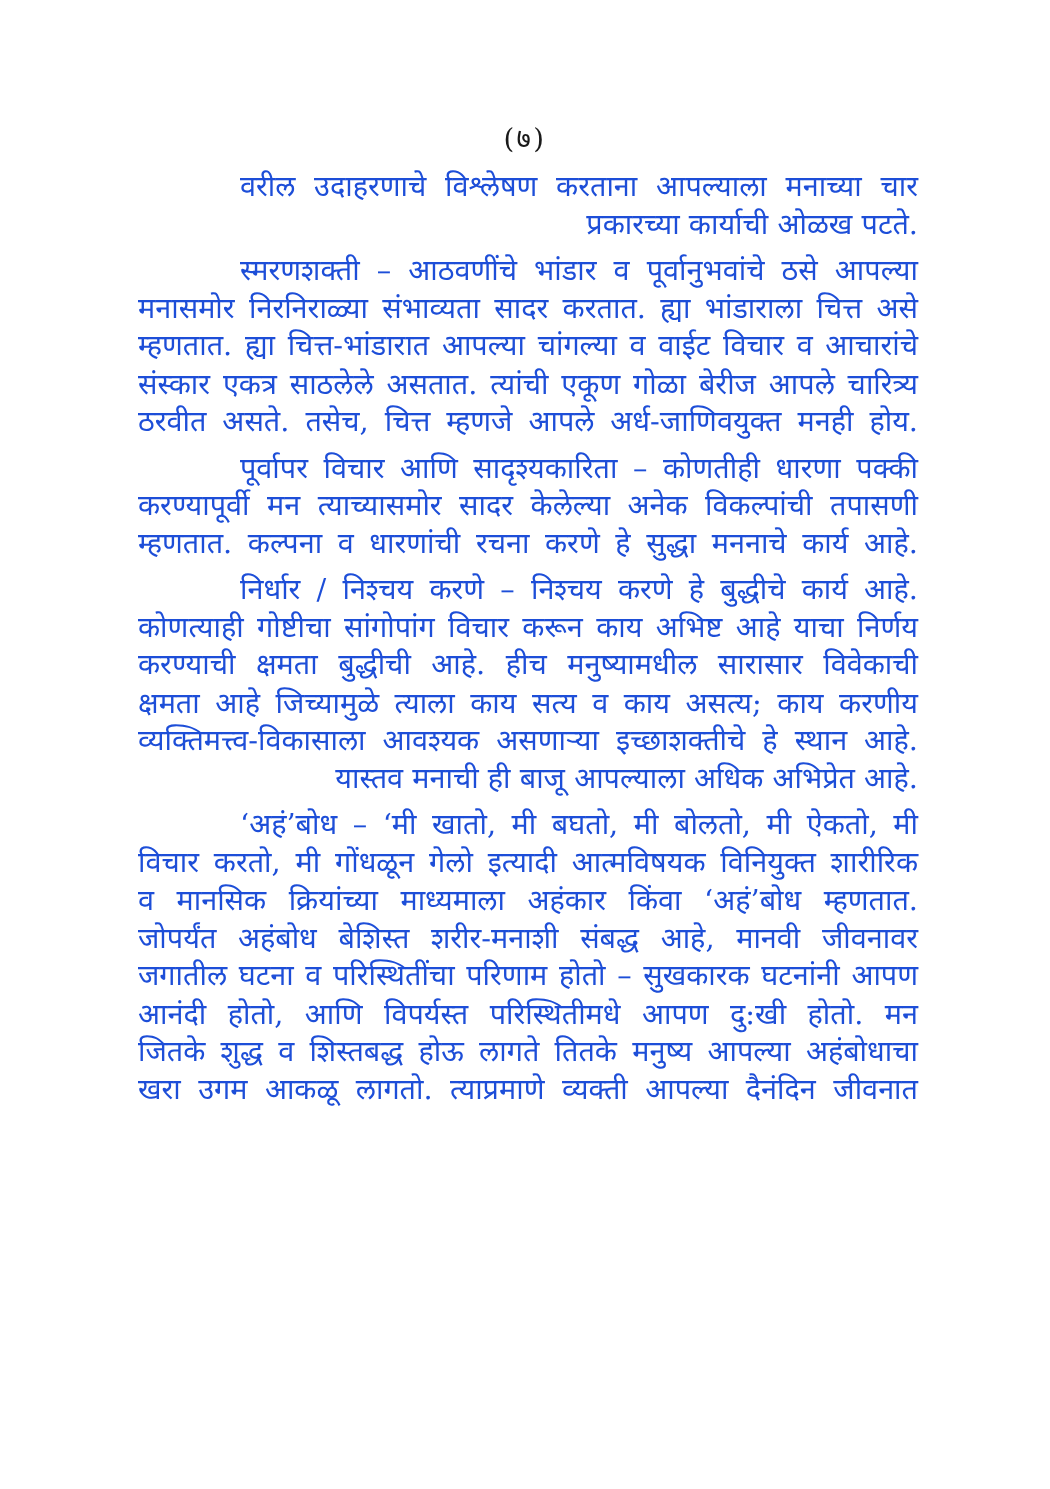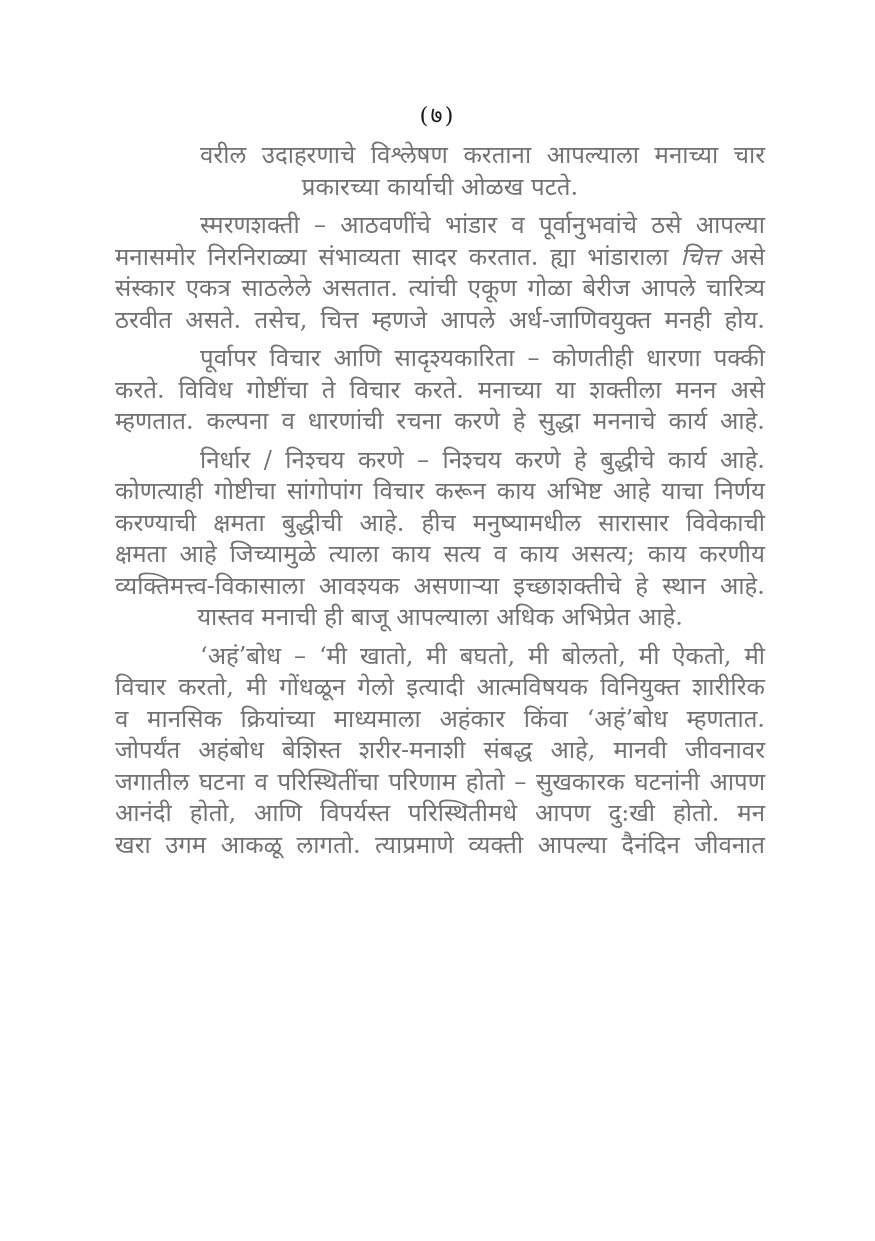--- a/index.html
+++ b/index.html
@@ -31,74 +31,76 @@
     letter-spacing: 2px;
     color: #1a1a1a;
   }
   .text-block {
     position: absolute;
     top: 140px;
     left: 115px;
     width: 650px;
     font-size: 24px;
     line-height: 31.5px;
-    color: #737373;
+    color: #1d4ed8;
   }
   .para + .para {
     margin-top: 7px;
   }
   .line {
     min-height: 31.5px;
-    text-align: center;
+    text-align: right;
     white-space: normal;
   }
   .line.just {
     text-align: justify;
     text-align-last: justify;
   }
   .line.indent {
     text-indent: 85px;
   }
   .seg.bold   { font-weight: 400; }
-  .seg.italic { font-style: italic; }
+  .seg.italic { }
   .seg.normal { font-weight: 400; }
 </style>
 </head>
 <body>
 
 <div class="page">
   <div class="page-number">(७)</div>
 
   <div class="text-block">
       <div class="para">
         <div class="line just indent"><span class="seg normal">वरील उदाहरणाचे विश्लेषण करताना आपल्याला मनाच्या चार</span></div>
         <div class="line"><span class="seg normal">प्रकारच्या कार्याची ओळख पटते.</span></div>
       </div>
       <div class="para">
         <div class="line just indent"><span class="seg bold">स्मरणशक्ती</span><span class="seg normal"> – आठवणींचे भांडार व पूर्वानुभवांचे ठसे आपल्या</span></div>
         <div class="line just"><span class="seg normal">मनासमोर निरनिराळ्या संभाव्यता सादर करतात. ह्या भांडाराला </span><span class="seg italic">चित्त</span><span class="seg normal"> असे</span></div>
+        <div class="line just"><span class="seg normal">म्हणतात. ह्या चित्त-भांडारात आपल्या चांगल्या व वाईट विचार व आचारांचे</span></div>
         <div class="line just"><span class="seg normal">संस्कार एकत्र साठलेले असतात. त्यांची एकूण गोळा बेरीज आपले चारित्र्य</span></div>
         <div class="line just"><span class="seg normal">ठरवीत असते. तसेच, चित्त म्हणजे आपले अर्ध-जाणिवयुक्त मनही होय.</span></div>
       </div>
       <div class="para">
         <div class="line just indent"><span class="seg bold">पूर्वापर विचार आणि सादृश्यकारिता</span><span class="seg normal"> – कोणतीही धारणा पक्की</span></div>
-        <div class="line just"><span class="seg normal">करते. विविध गोष्टींचा ते विचार करते. मनाच्या या शक्तीला मनन असे</span></div>
+        <div class="line just"><span class="seg normal">करण्यापूर्वी मन त्याच्यासमोर सादर केलेल्या अनेक विकल्पांची तपासणी</span></div>
         <div class="line just"><span class="seg normal">म्हणतात. कल्पना व धारणांची रचना करणे हे सुद्धा मननाचे कार्य आहे.</span></div>
       </div>
       <div class="para">
         <div class="line just indent"><span class="seg bold">निर्धार / निश्चय करणे</span><span class="seg normal"> – निश्चय करणे हे बुद्धीचे कार्य आहे.</span></div>
         <div class="line just"><span class="seg normal">कोणत्याही गोष्टीचा सांगोपांग विचार करून काय अभिष्ट आहे याचा निर्णय</span></div>
         <div class="line just"><span class="seg normal">करण्याची क्षमता बुद्धीची आहे. हीच मनुष्यामधील सारासार विवेकाची</span></div>
         <div class="line just"><span class="seg normal">क्षमता आहे जिच्यामुळे त्याला काय सत्य व काय असत्य; काय करणीय</span></div>
         <div class="line just"><span class="seg normal">व्यक्तिमत्त्व-विकासाला आवश्यक असणाऱ्या इच्छाशक्तीचे हे स्थान आहे.</span></div>
         <div class="line"><span class="seg normal">यास्तव मनाची ही बाजू आपल्याला अधिक अभिप्रेत आहे.</span></div>
       </div>
       <div class="para">
         <div class="line just indent"><span class="seg bold">‘अहं’बोध</span><span class="seg normal"> – ‘मी खातो, मी बघतो, मी बोलतो, मी ऐकतो, मी</span></div>
         <div class="line just"><span class="seg normal">विचार करतो, मी गोंधळून गेलो इत्यादी आत्मविषयक विनियुक्त शारीरिक</span></div>
         <div class="line just"><span class="seg normal">व मानसिक क्रियांच्या माध्यमाला अहंकार किंवा ‘अहं’बोध म्हणतात.</span></div>
         <div class="line just"><span class="seg normal">जोपर्यंत अहंबोध बेशिस्त शरीर-मनाशी संबद्ध आहे, मानवी जीवनावर</span></div>
         <div class="line just"><span class="seg normal">जगातील घटना व परिस्थितींचा परिणाम होतो – सुखकारक घटनांनी आपण</span></div>
         <div class="line just"><span class="seg normal">आनंदी होतो, आणि विपर्यस्त परिस्थितीमधे आपण दु:खी होतो. मन</span></div>
+        <div class="line just"><span class="seg normal">जितके शुद्ध व शिस्तबद्ध होऊ लागते तितके मनुष्य आपल्या अहंबोधाचा</span></div>
         <div class="line just"><span class="seg normal">खरा उगम आकळू लागतो. त्याप्रमाणे व्यक्ती आपल्या दैनंदिन जीवनात</span></div>
       </div>
     </div>
 </div>
 
 </body></html>

